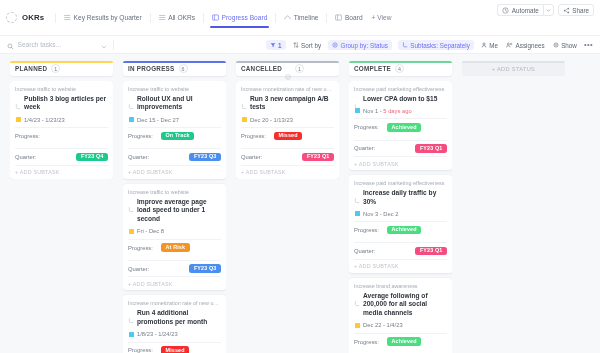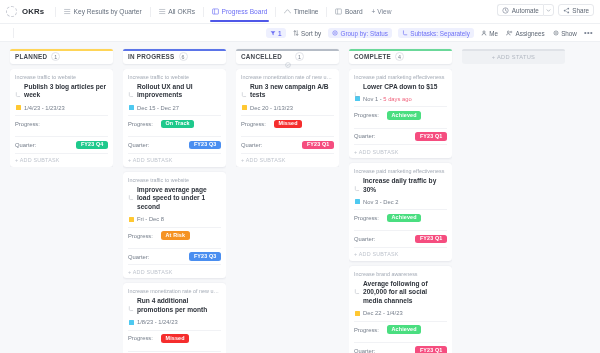--- a/index.html
+++ b/index.html
@@ -6,21 +6,21 @@
   html, body {
     width: 600px; height: 353px;
     overflow: hidden;
     background: #f7f8fa;
     font-family: "Liberation Sans", sans-serif;
     -webkit-font-smoothing: antialiased;
   }
 
   
   .topbar {
-    height: 24px;
+    height: 36px;
     background: #ffffff;
     border-bottom: 1px solid #eef0f3;
     display: flex;
     align-items: center;
     padding: 0 6px;
     position: relative;
   }
   .app-icon {
     width: 11px; height: 11px;
     border-radius: 50%;
@@ -357,20 +357,34 @@
             <circle cx="2.8" cy="6" r="1.5" fill="#7b8494"></circle>
             <path d="M4 5.2 L7.8 3.2 M4 6.9 L7.8 8.8" stroke="#7b8494" stroke-width="0.9"></path>
           </svg>
       </span>
       <span>Share</span>
     </div>
   </div>
 </div>
 
 <div class="filterbar">
+  <div class="search-wrap">
+    <span>
+      <svg width="7" height="7" viewBox="0 0 12 12">
+          <circle cx="5" cy="5" r="3.3" fill="none" stroke="#9ba2ad" stroke-width="1.2"></circle>
+          <path d="M7.5 7.5 L10 10" stroke="#9ba2ad" stroke-width="1.2" stroke-linecap="round"></path>
+        </svg>
+    </span>
+    <input class="search-input" type="text" placeholder="Search tasks..." style="">
+    <span class="fb-caret">
+      <svg width="6" height="6" viewBox="0 0 10 10">
+          <path d="M2 3.8 L5 6.6 L8 3.8" fill="none" stroke="#a9b0ba" stroke-width="1.1" stroke-linecap="round"></path>
+        </svg>
+    </span>
+  </div>
   <div class="fb-divider"></div>
 
   <div class="filterbar-right">
     <div class="fb-chip filtercount">
       <svg width="6" height="6" viewBox="0 0 10 10">
           <path d="M1 2 H9 L6 5.4 V8.6 L4 7.4 V5.4 Z" fill="#6c6ff5"></path>
         </svg>
       <span>1</span>
     </div>
     <div class="fb-chip plain">

